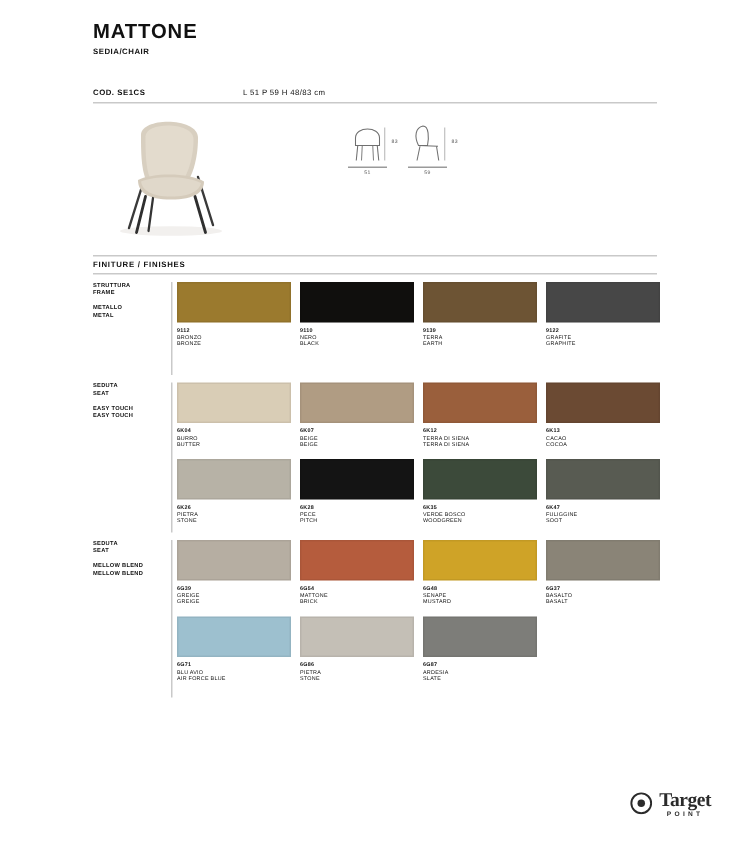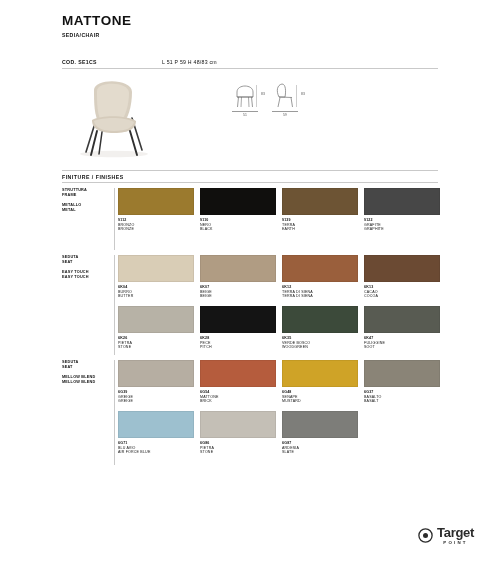--- a/index.html
+++ b/index.html
@@ -99,21 +99,21 @@
 
   
   .logo {
     position: absolute; right: 26px; bottom: 18px;
     display: flex; align-items: center;
   }
   .logo-mark { margin-right: 4px; }
   .logo-text { display: flex; flex-direction: column; }
   .logo-word {
     font-size: 13px; font-weight: bold; color: #2b2b2b;
-    letter-spacing: -0.3px; line-height: 1;
+    letter-spacing: -0.3px; line-height: 1; font-family: Liberation Serif, serif;
   }
   .logo-sub {
     font-size: 4.4px; font-weight: bold; color: #2b2b2b;
     letter-spacing: 2.2px; margin-top: 1px; text-align: center;
   }
 </style>
 </head>
 <body>
 
 <div class="page">

